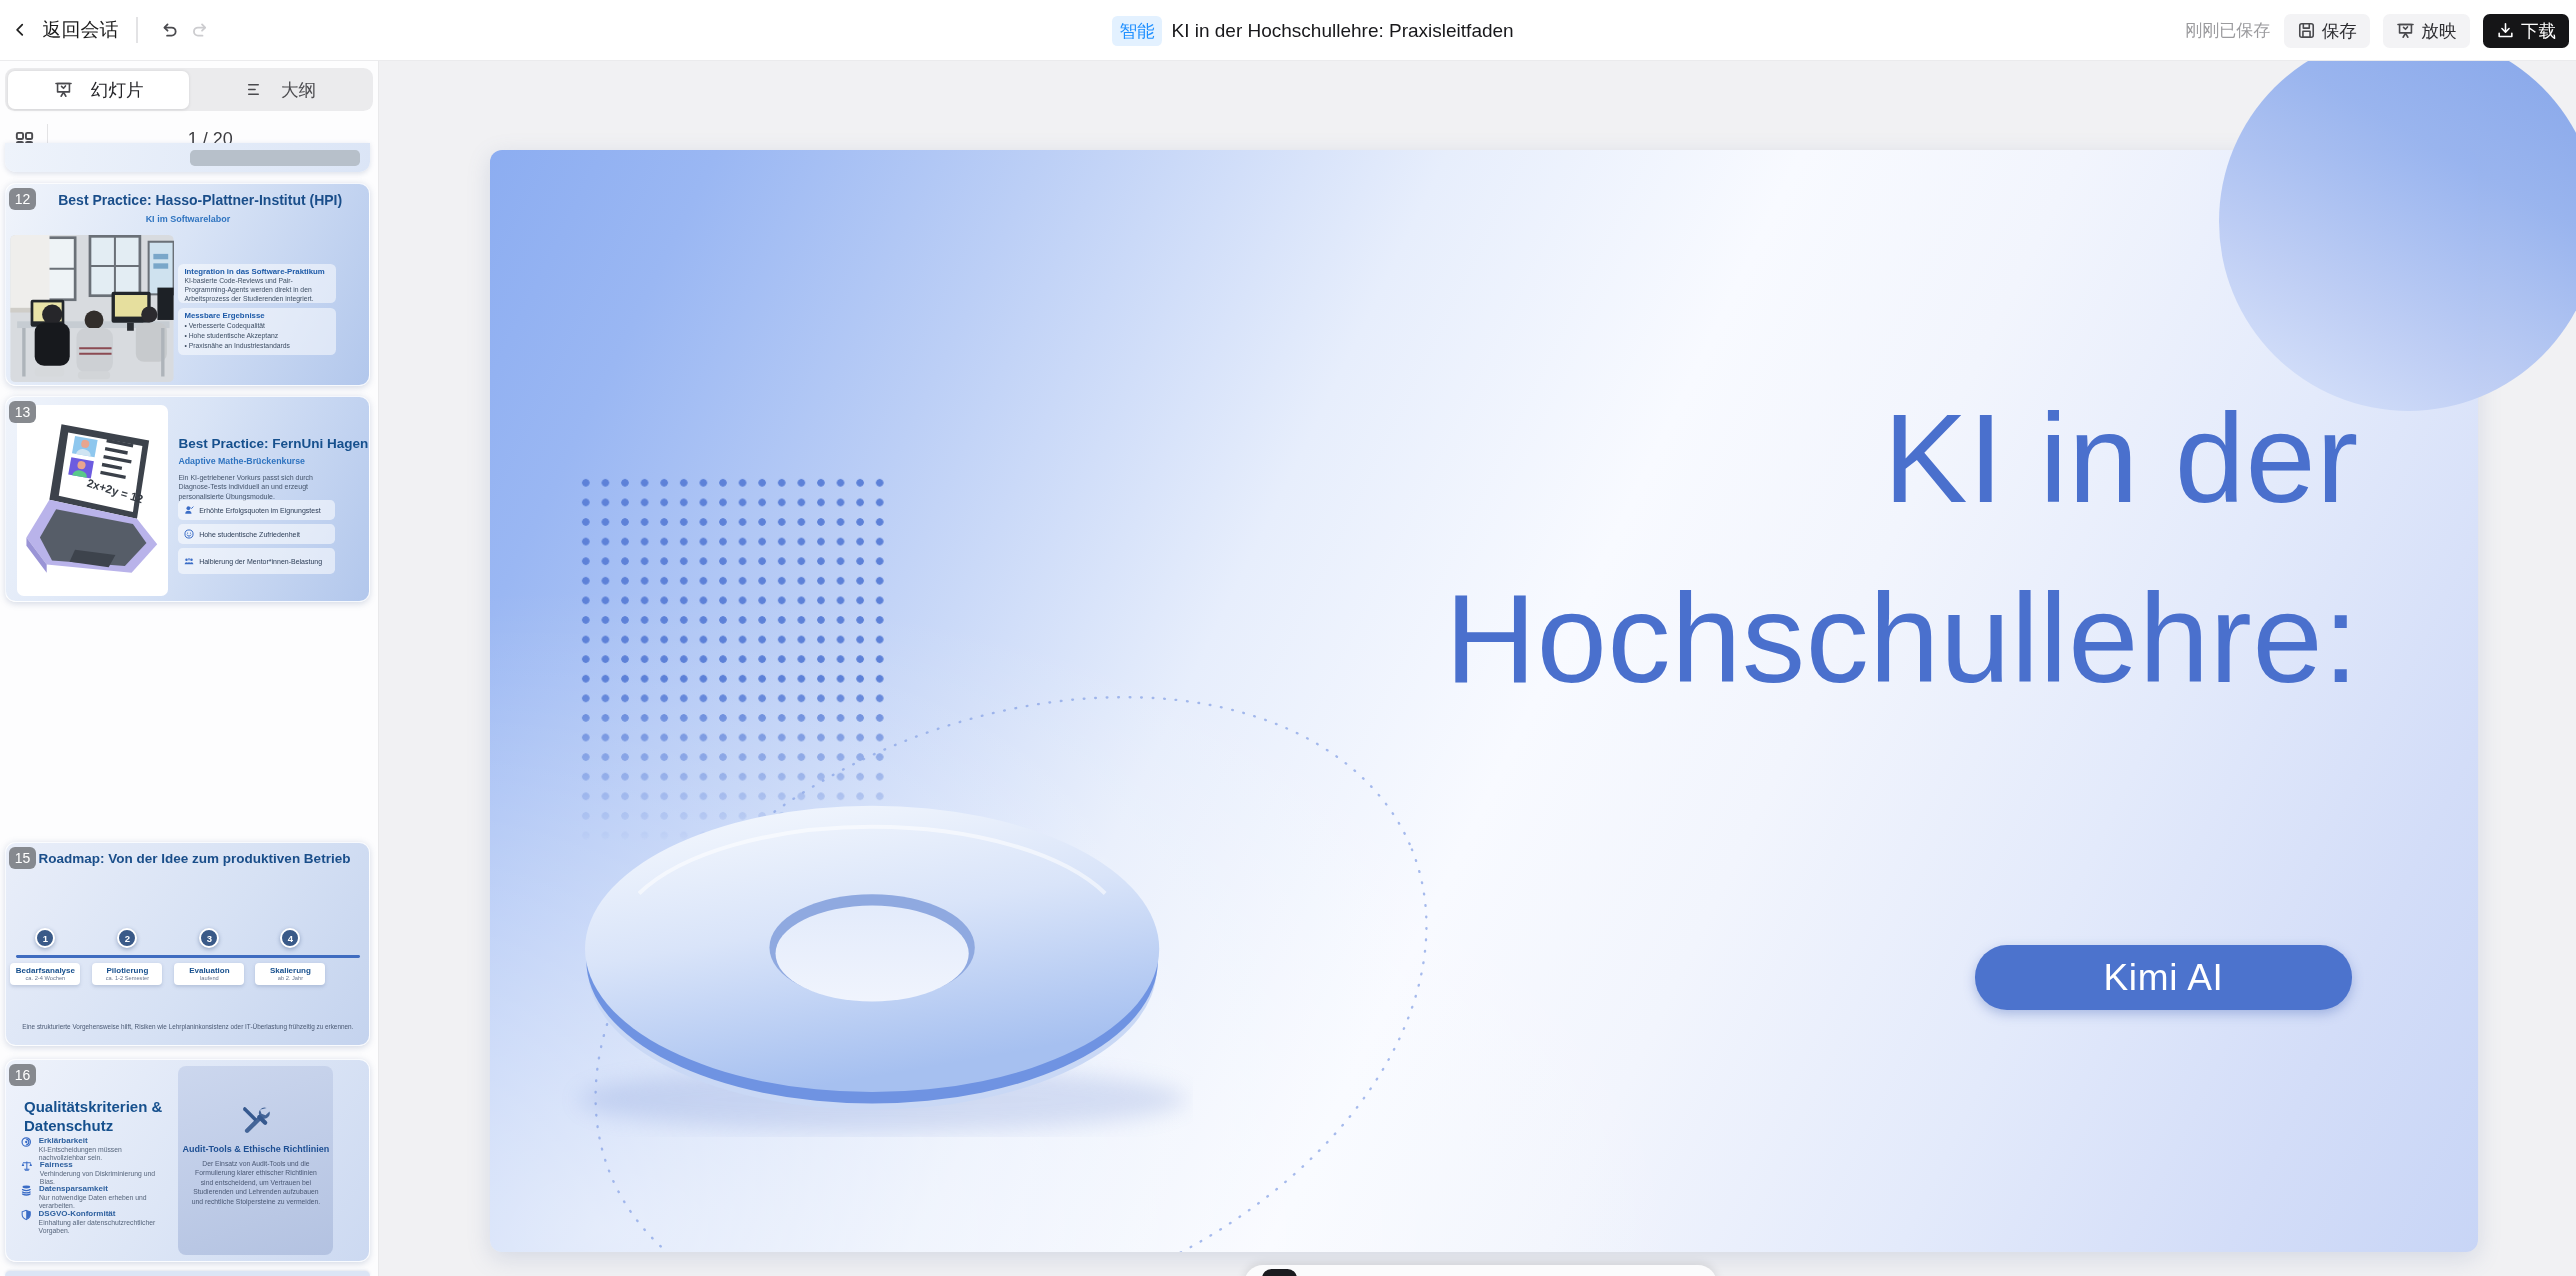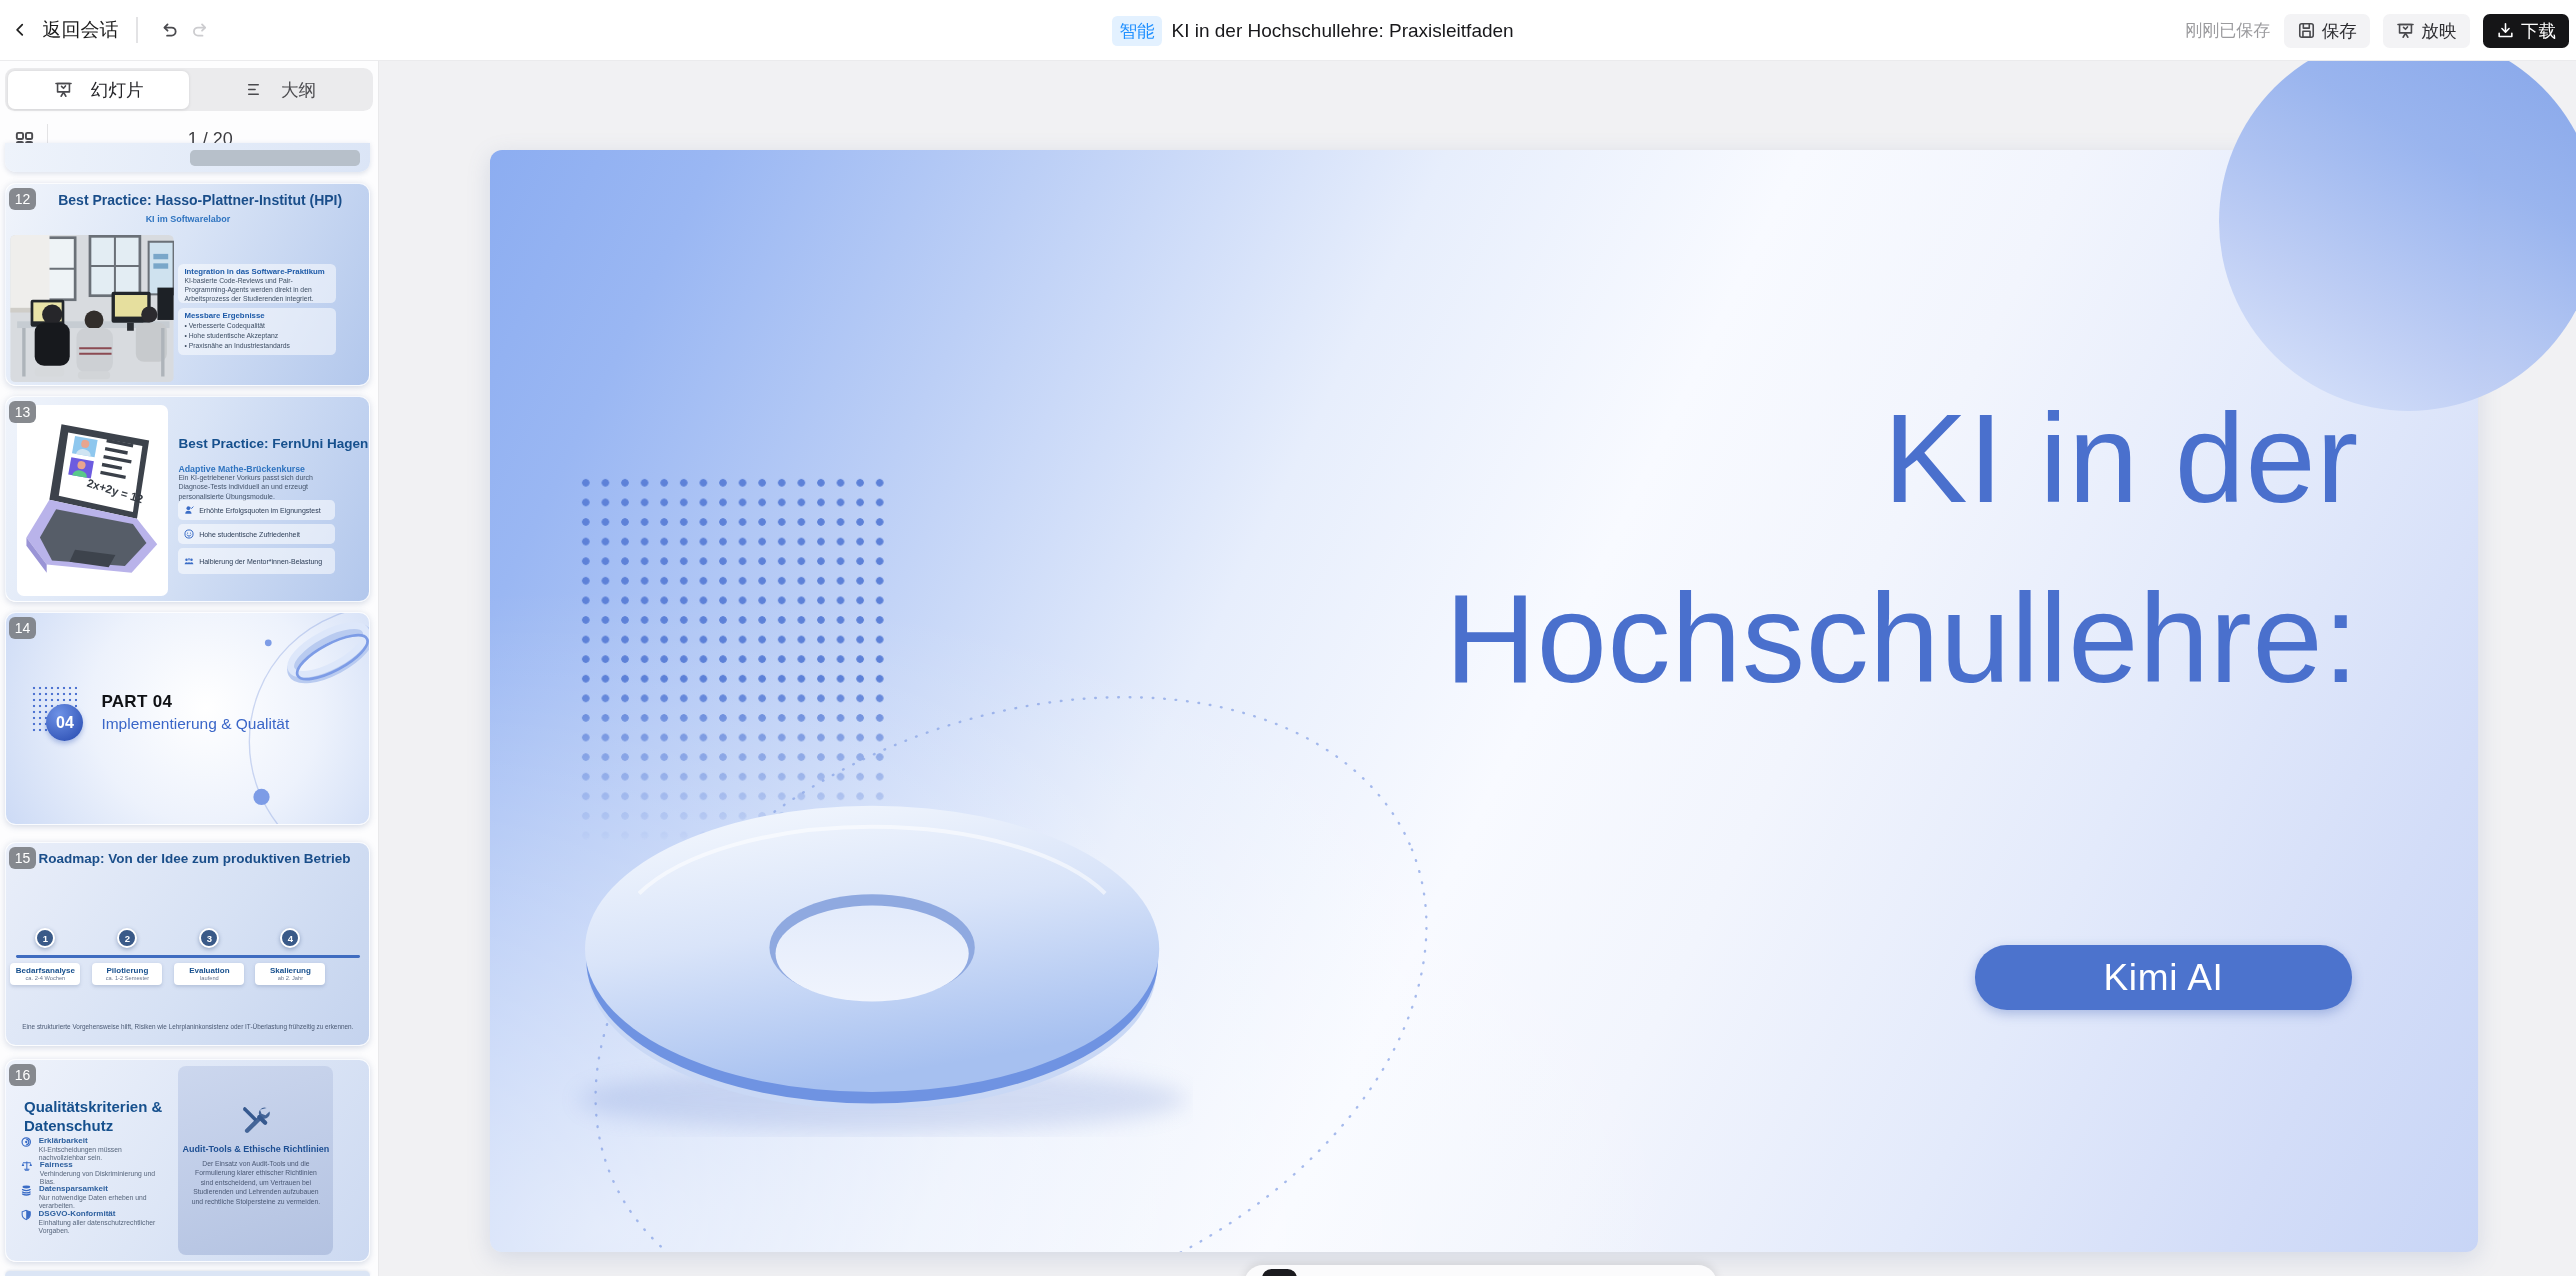--- a/index.html
+++ b/index.html
@@ -46,21 +46,21 @@
   .t12-title { left:30px; right:5.4px; top:8px; text-align:center; font-size:14px; font-weight:bold; color:#1a4e8a; }
   .t12-sub { left:0; right:0; top:30px; text-align:center; font-size:9px; font-weight:bold; color:#2f74c0; }
   .t12-photo { left:4px; top:51px; width:164px; height:147px; border-radius:5.4px; overflow:hidden; }
   .mini-card { background:rgba(255,255,255,.52); border-radius:5.4px; padding:3.4px 6px; }
   .mini-card h4 { font-size:7.8px; color:#1d5aa8; margin-bottom:0.7px; }
   .mini-card p { font-size:6.8px; color:#3e4e63; line-height:1.3; }
   .mini-bullet { font-size:6.8px; color:#3e4e63; line-height:1.5; }
   
   .t13-laptop { left:10.8px; top:8px; width:151px; height:191px; background:#ffffff; border-radius:6.8px; overflow:hidden; }
   .t13-title { left:172px; top:39px; font-size:13.5px; font-weight:bold; color:#16508d; }
-  .t13-sub { left:172px; top:59px; font-size:8.8px; font-weight:bold; color:#2f74c0;margin-top:8px; }
+  .t13-sub { left:172px; top:59px; font-size:8.8px; font-weight:bold; color:#2f74c0; }
   .t13-body { left:172px; top:76px; width:157px; font-size:7px; color:#44546b; line-height:1.35; }
   .t13-pill { left:172px; width:157px; background:rgba(255,255,255,.55); border-radius:4.7px; display:flex; align-items:center; gap:5.4px; padding:0 5.4px; font-size:7px; color:#2b3c55; }
   
   .t14-dots { left:25px; top:72px; width:46px; height:47px;
     background-image:radial-gradient(circle,#4f74d2 1.1px, rgba(79,116,210,0) 1.6px); background-size:6px 6px; }
   .t14-circle { left:40px; top:91px; width:37px; height:37px; border-radius:50%;
     background:radial-gradient(circle at 35% 28%, #6e92e6, #3558ba 78%);
     color:#fff; font-size:16px; font-weight:bold; display:flex; align-items:center; justify-content:center;
     box-shadow:0 2.7px 5.4px rgba(53,88,186,.35); }
   .t14-part { left:95px; top:79px; font-size:17px; font-weight:800; color:#0f1115; letter-spacing:0.3px; }
@@ -305,37 +305,20 @@
       <svg width="10" height="10" viewBox="0 0 16 16">
           <circle cx="4" cy="6" r="2" fill="#3a6cc6"></circle>
           <circle cx="8" cy="5" r="2" fill="#7f9fdd"></circle>
           <circle cx="12" cy="6" r="2" fill="#3a6cc6"></circle>
           <path d="M1 13 a3 3 0 0 1 6 0 Z M5 13 a3 3 0 0 1 6 0 Z M9 13 a3 3 0 0 1 6 0 Z" fill="#3a6cc6"></path>
         </svg>
       <span>Halbierung der Mentor*innen-Belastung</span>
     </div>
   </div>
 
-  <div class="thumb" style="top:551px; height:213px; background:radial-gradient(circle at 55% 45%, #ffffff 0%, #edf2fc 50%, #ccdaf5 100%);">
-    <div class="thumb-num">14</div>
-    <svg class="abs" style="left:0; top:0;" width="365" height="213" viewBox="0 0 540 315">
-      <circle cx="560" cy="190" r="200" fill="none" stroke="rgba(130,155,220,.38)" stroke-width="2"></circle>
-      <g transform="rotate(-28 480 60)">
-        <ellipse cx="480" cy="60" rx="62" ry="24" fill="none" stroke="#b9cbf0" stroke-width="16"></ellipse>
-        <ellipse cx="480" cy="54" rx="62" ry="24" fill="none" stroke="#dde7fa" stroke-width="10"></ellipse>
-        <ellipse cx="480" cy="66" rx="58" ry="20" fill="none" stroke="#7d9ce6" stroke-width="4"></ellipse>
-      </g>
-      <circle cx="388" cy="44" r="5" fill="#7d9ce6"></circle>
-      <circle cx="378" cy="272" r="12" fill="#7d9ce6"></circle>
-    </svg>
-    <div class="abs t14-dots"></div>
-    <div class="abs t14-circle">04</div>
-    <div class="abs t14-part">PART 04</div>
-    <div class="abs t14-ptitle">Implementierung &amp; Qualität</div>
-  </div>
 
   <div class="thumb" style="top:781px; height:204px; background:linear-gradient(125deg,#e9eef9 0%,#d6e1f4 55%,#c4d3ee 100%);">
     <div class="thumb-num">15</div>
     <div class="abs t15-title">Roadmap: Von der Idee zum produktiven Betrieb</div>
     <div class="abs t15-line"></div>
     <div class="abs t15-step-circle" style="left:29px;">1</div>
     <div class="abs t15-step-circle" style="left:111px;">2</div>
     <div class="abs t15-step-circle" style="left:193px;">3</div>
     <div class="abs t15-step-circle" style="left:274px;">4</div>
     <div class="abs t15-label" style="left:4px;">

